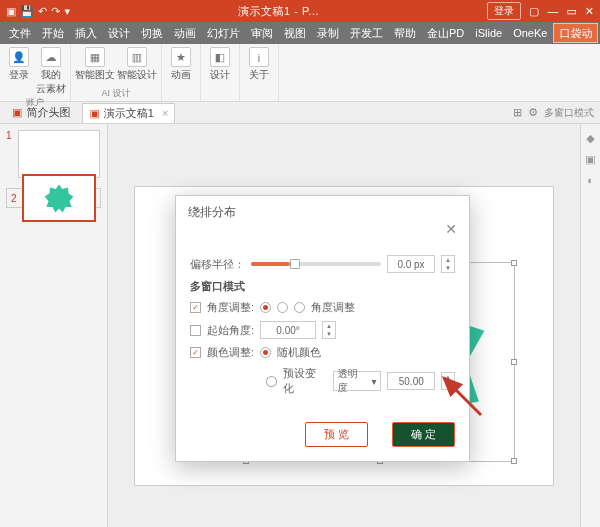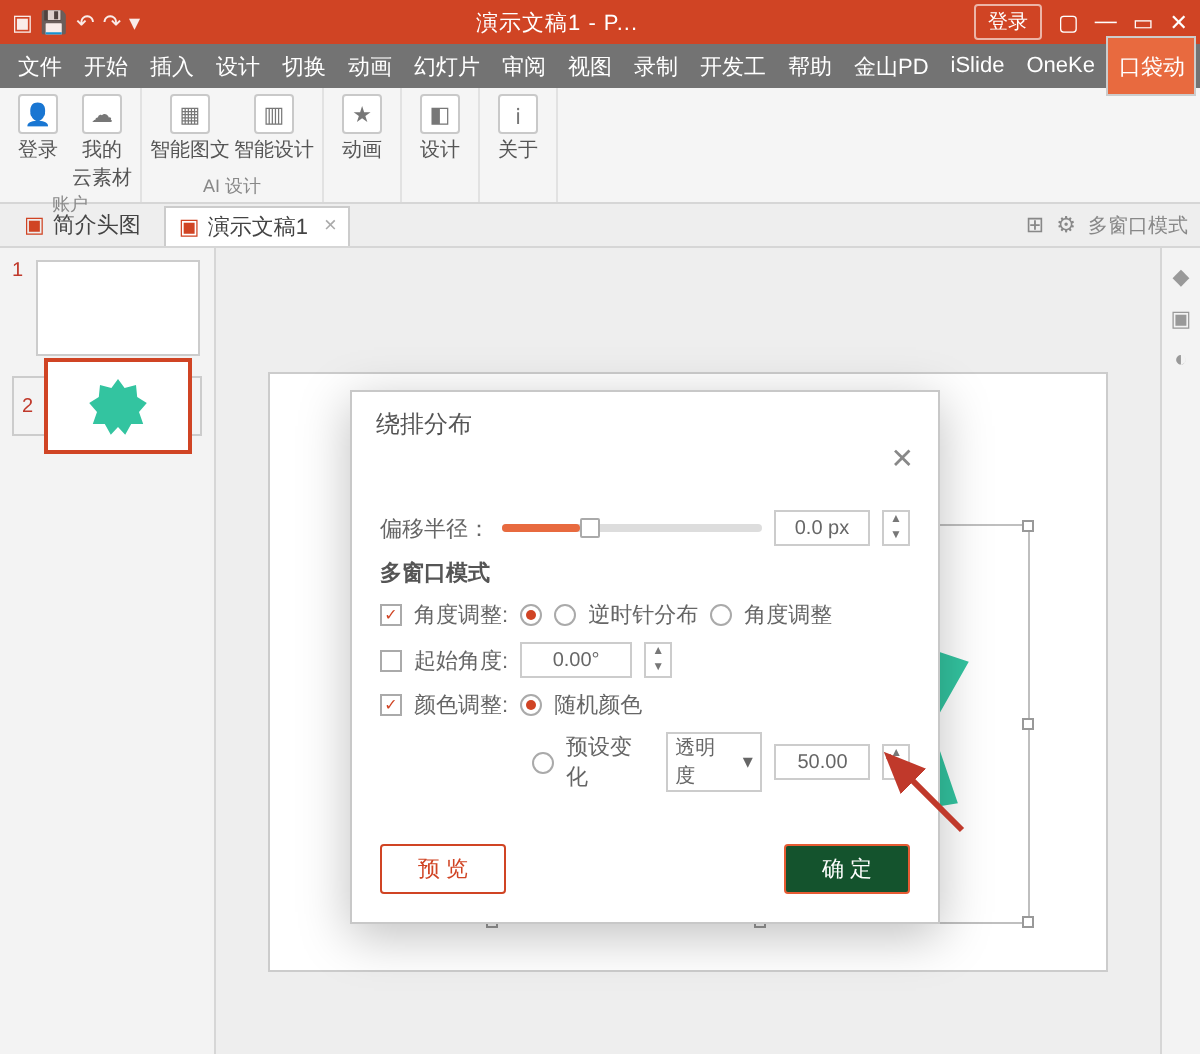--- a/index.html
+++ b/index.html
@@ -48,22 +48,22 @@
 .slider{flex:1;height:4px;background:#ddd;position:relative;border-radius:2px;}
 .slider .fill{position:absolute;left:0;top:0;height:4px;width:30%;background:#e86a3f;border-radius:2px;}
 .slider .knob{position:absolute;left:30%;top:-3px;width:10px;height:10px;background:#fff;border:1px solid #aaa;border-radius:1px;}
 .valbox{width:48px;height:18px;border:1px solid #ccc;display:flex;align-items:center;justify-content:center;font-size:10px;}
 .spin{width:14px;height:18px;border:1px solid #ccc;display:flex;flex-direction:column;}
 .spin div{flex:1;display:flex;align-items:center;justify-content:center;font-size:6px;color:#777;}
 .section{font-size:11px;color:#555;margin:6px 0 2px;font-weight:bold;}
 .cb{width:11px;height:11px;border:1px solid #aaa;display:inline-flex;align-items:center;justify-content:center;font-size:8px;color:#d04424;}
 .radio{width:11px;height:11px;border:1px solid #aaa;border-radius:50%;display:inline-flex;align-items:center;justify-content:center;}
 .radio.on::after{content:"";width:5px;height:5px;background:#d04424;border-radius:50%;}
-.sel{height:30px;border:1px solid #ccc;padding:0 4px;display:flex;align-items:center;gap:4px;font-size:10px;}
-.dlg-actions{display:flex;justify-content:space-between;gap:12px;padding:8px 14px 14px;}
+.sel{height:20px;border:1px solid #ccc;padding:0 4px;display:flex;align-items:center;gap:4px;font-size:10px;}
+.dlg-actions{display:flex;justify-content:flex-end;gap:24px;padding:8px 14px 14px;}
 .btn{padding:4px 18px;font-size:11px;border:1px solid #d04424;border-radius:2px;}
 .btn.outline{color:#d04424;background:#fff;}
 .btn.fill{background:#14532d;color:#fff;border-color:#e65b33;}
 .arrow{position:absolute;left:436px;top:370px;z-index:11;pointer-events:none;}
 .rightstrip{width:20px;background:#f3f3f3;border-left:1px solid #d6d6d6;display:flex;flex-direction:column;align-items:center;gap:8px;padding-top:8px;color:#999;}
 </style>
 </head>
 <body>
 
 <div class="titlebar">
@@ -237,21 +237,20 @@
           <div>▲</div>
           <div>▼</div>
         </div>
     </div>
     <div class="section">多窗口模式</div>
     <div class="frow">
       <span class="cb">✓</span>
       <span>角度调整:</span>
       <span class="radio on"></span>
       <span class="radio"></span>
-        <span>逆时针分布</span>
       <span class="radio"></span>
         <span>角度调整</span>
     </div>
     <div class="frow">
       <span class="cb"></span>
       <span>起始角度:</span>
       <div class="valbox" style="width:56px;">0.00°</div>
       <div class="spin">
           <div>▲</div>
           <div>▼</div>

